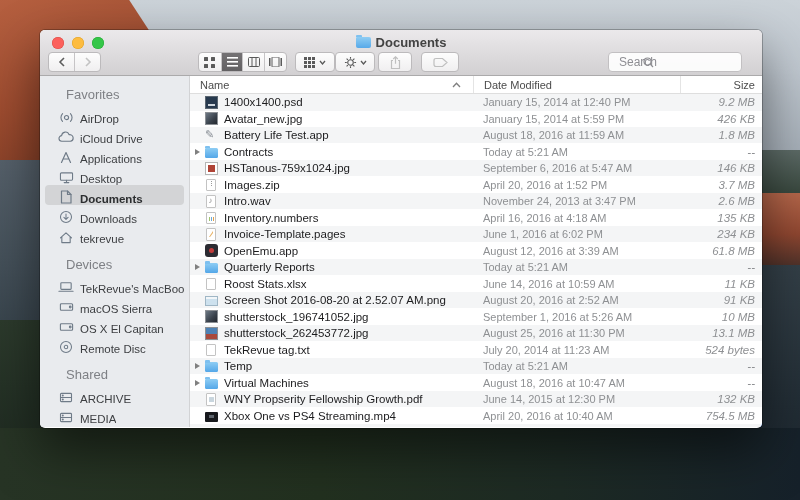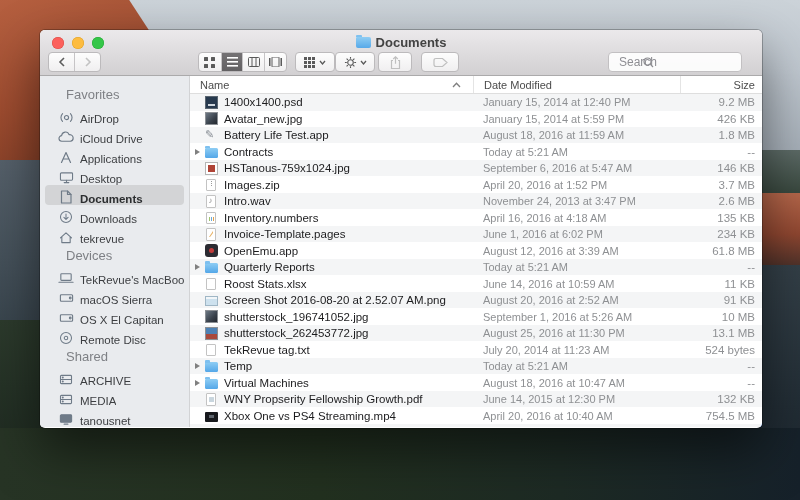--- a/index.html
+++ b/index.html
@@ -63,39 +63,39 @@
   .search-field svg { position:absolute; left:calc(50% - 32px); top:4px; }
   .search-field input { position:absolute; inset:0; width:100%; height:100%; border:none; background:transparent; outline:none;
     text-align:left; font-size:12px; color:#333; font-family:"Liberation Sans",sans-serif; padding-left:10px; }
   .search-field input::placeholder { color:#8e8e93; }
 
   
   .content { display:flex; height:351px; }
 
   .sidebar { width:150px; background:#e9ebee; border-right:1px solid #d2d3d5; padding-top:8px; overflow:hidden; }
   .side-header { font-size:13px; color:#7e8085; padding:3px 0 3px 26px; font-weight:500; }
-  .side-section + .side-section { }
+  .side-section + .side-section { margin-top:9px; }
   .side-item { display:flex; align-items:flex-end; height:20px; margin:0 5px; padding-left:13px; border-radius:4px; gap:6px; cursor:default; }
   .side-item.selected { background:#d3d4d6; }
   .side-icon { width:16px; height:16px; flex:none; display:flex; align-items:center; justify-content:center; }
   .side-label { font-size:11.5px; color:#3c3e41; white-space:nowrap; overflow:hidden; }
   .side-item.selected .side-label { font-weight:bold; color:#2c2e30; }
 
   .list { flex:1; display:flex; flex-direction:column; background:#3b82f6; }
   .list-header { height:18px; display:grid; grid-template-columns:1fr 207px 82px; align-items:center;
     border-bottom:1px solid #dedede; font-size:11px; color:#4c4c4c; background:#fff; }
   .hc-name { display:flex; align-items:center; justify-content:space-between; padding:0 12px 0 10px; height:100%; }
   .hc-date { padding-left:10px; border-left:1px solid #e4e4e4; height:100%; display:flex; align-items:center; }
   .hc-size { padding-right:7px; border-left:1px solid #e4e4e4; height:100%; display:flex; align-items:center; justify-content:flex-end; }
 
   .rows { flex:1; background:repeating-linear-gradient(180deg,#f4f5f6 0px,#f4f5f6 16.5px,#ffffff 16.5px,#ffffff 33px); }
   .row { height:16.5px; display:grid; grid-template-columns:15px 19px 1fr 207px 82px; align-items:center; cursor:default; }
   .fname { font-size:11.5px; color:#1c1c1e; white-space:nowrap; overflow:hidden; padding-right:6px; }
   .fdate { font-size:11px; color:#8e9093; padding-left:10px; white-space:nowrap; }
-  .fsize { font-size:11.5px; color:#8e9093; text-align:right; padding-right:7px; white-space:nowrap; }
+  .fsize { font-size:11.5px; color:#8e9093; text-align:right; padding-right:7px; white-space:nowrap;font-style:italic; }
   .disc { display:flex; align-items:center; justify-content:center; height:100%; }
   .disc i { width:0; height:0; border-left:5px solid #808080; border-top:3.5px solid transparent; border-bottom:3.5px solid transparent; display:block; }
 
   
   .ficon { width:13px; height:13px; position:relative; justify-self:start; }
   .ic-folder { height:10px; width:13px; margin-top:2px; background:linear-gradient(#8ecdf4,#54a7e8); border-radius:1px 1.5px 1.5px 1.5px; }
   .ic-folder::before { content:''; position:absolute; top:-2px; left:0; width:5px; height:2.5px; background:#7ec0ef; border-radius:1px 1px 0 0; }
   .ic-doc,.ic-zip,.ic-wav,.ic-numbers,.ic-pages,.ic-pdf { width:10px; height:12.5px; margin-left:1px; background:#fff; border:1px solid #c3c3c3; border-radius:1px; }
   .ic-zip::after { content:''; position:absolute; left:4px; top:1px; height:6px; width:1px; background:repeating-linear-gradient(#9a9a9a 0 1px,transparent 1px 2px); }
   .ic-wav::after { content:'♪'; position:absolute; left:1.5px; top:-0.5px; font-size:8px; color:#8a8a8a; }

